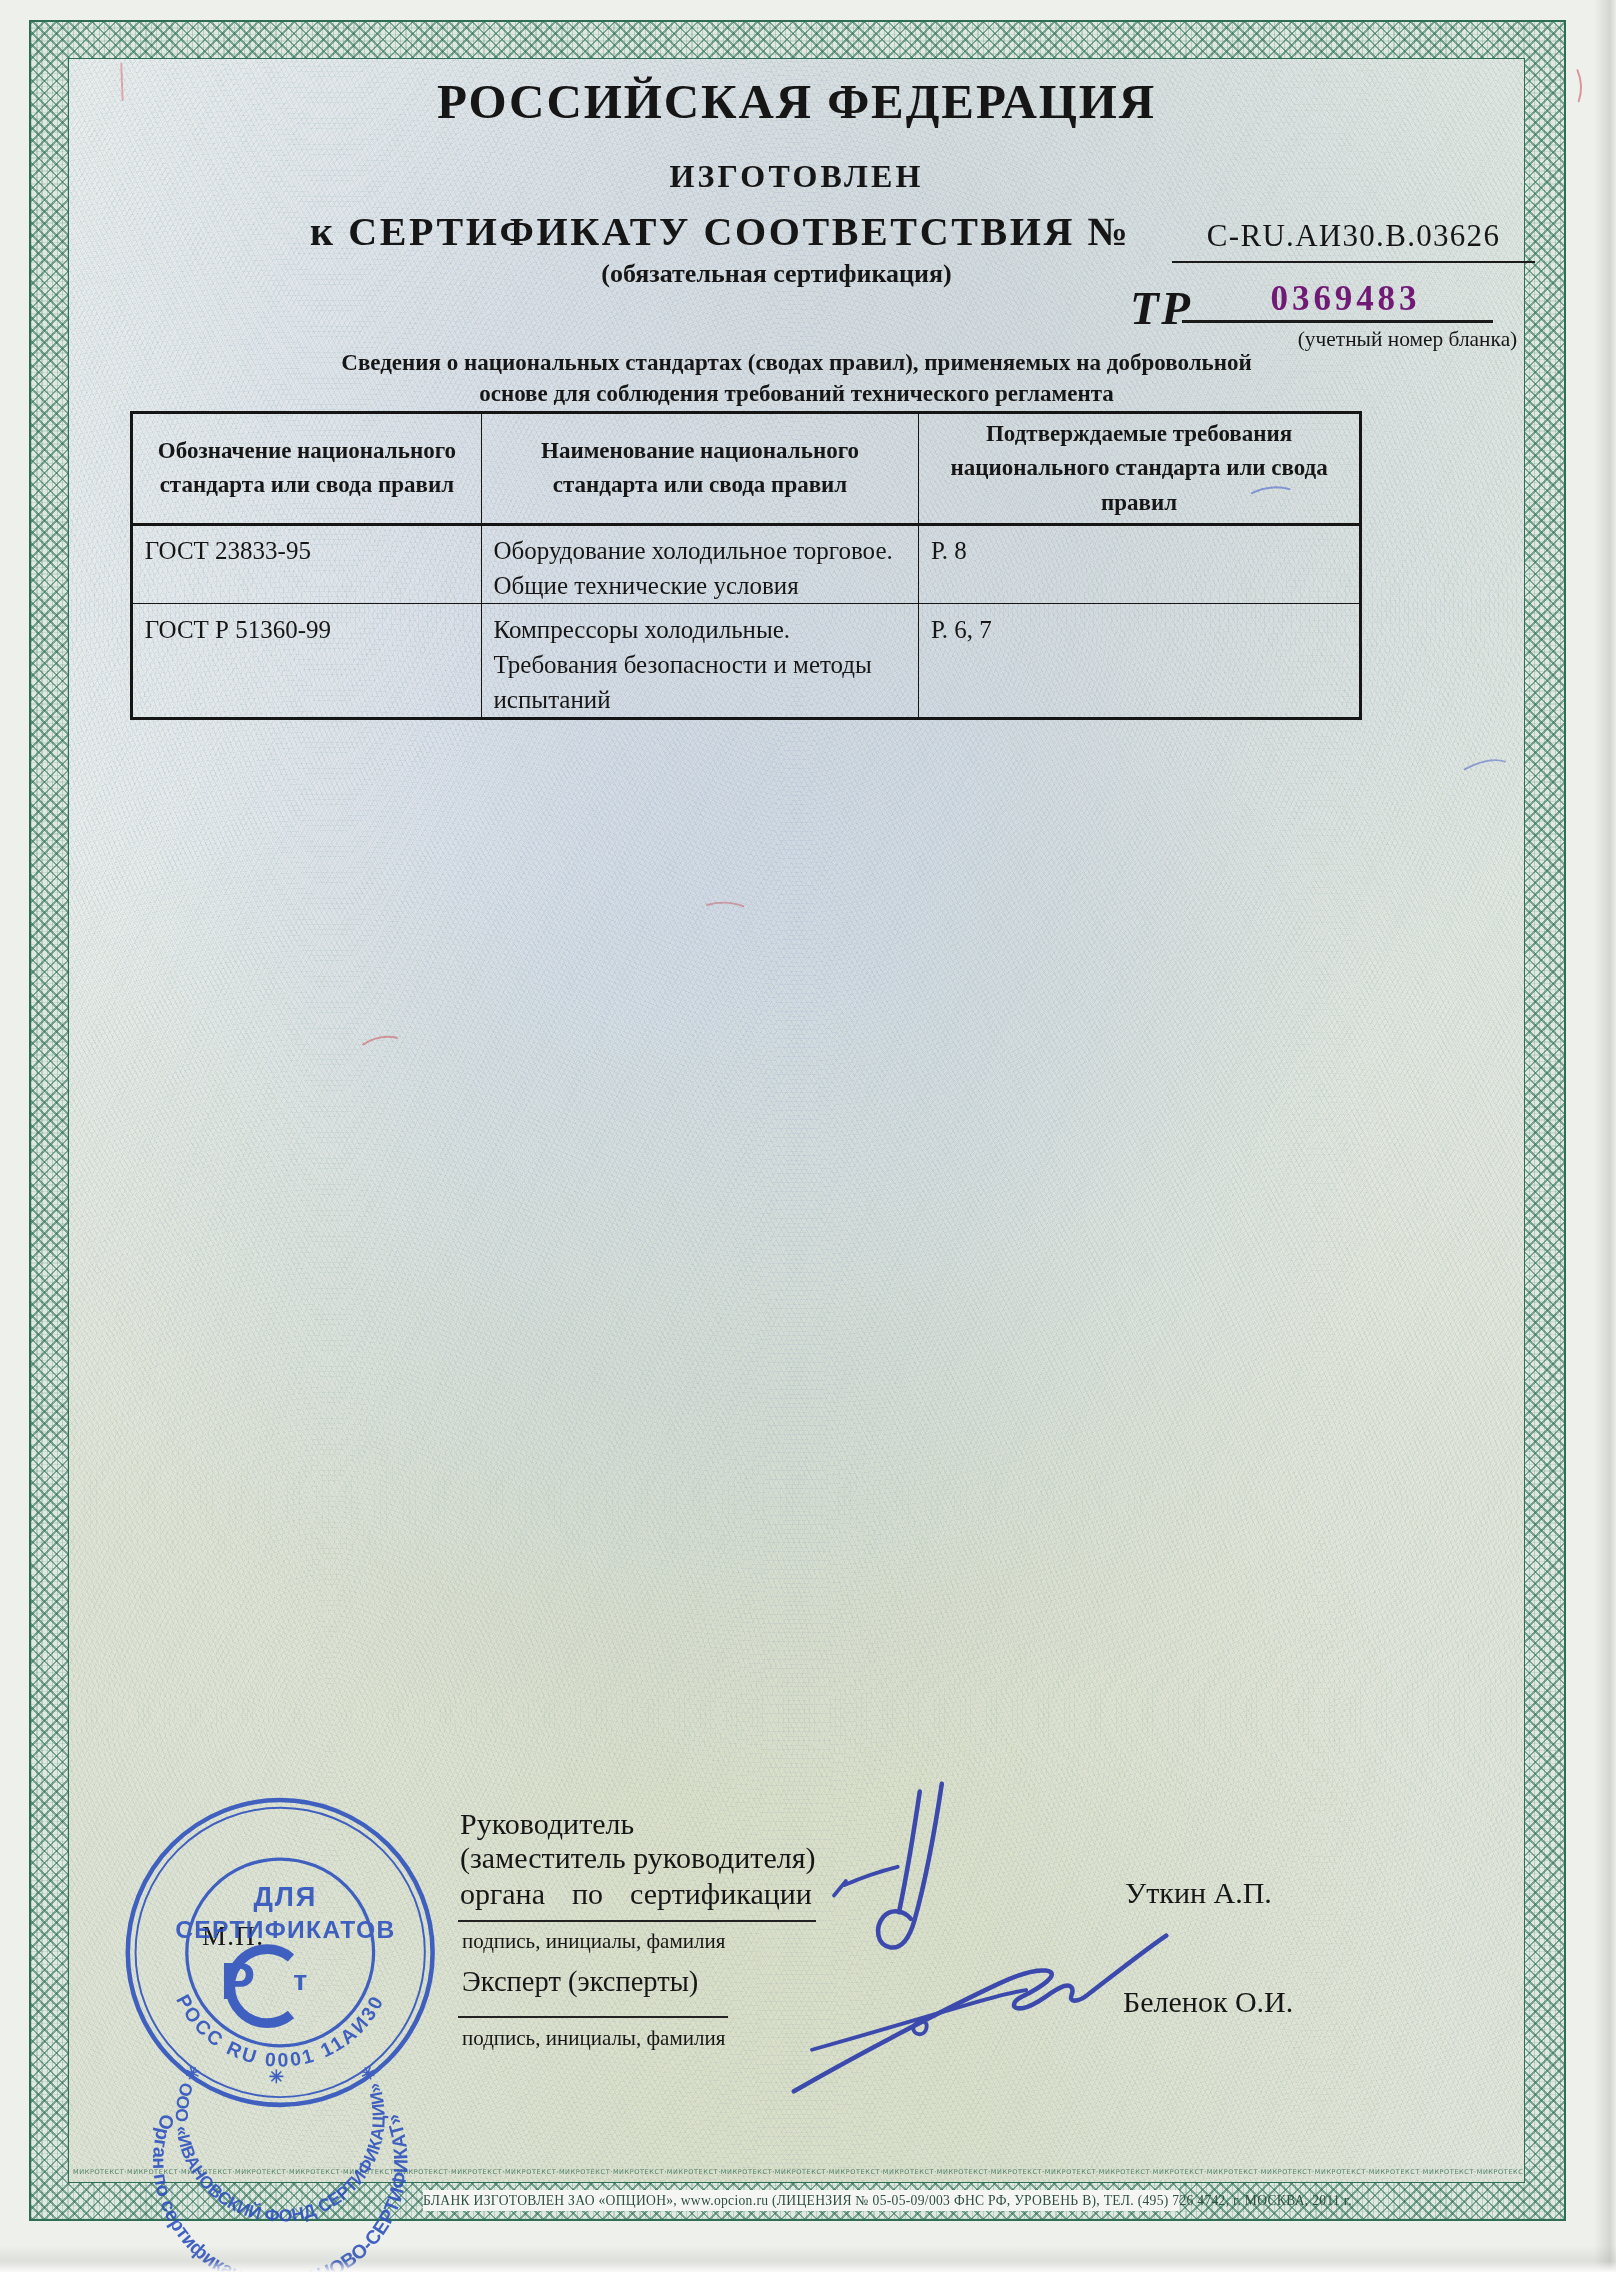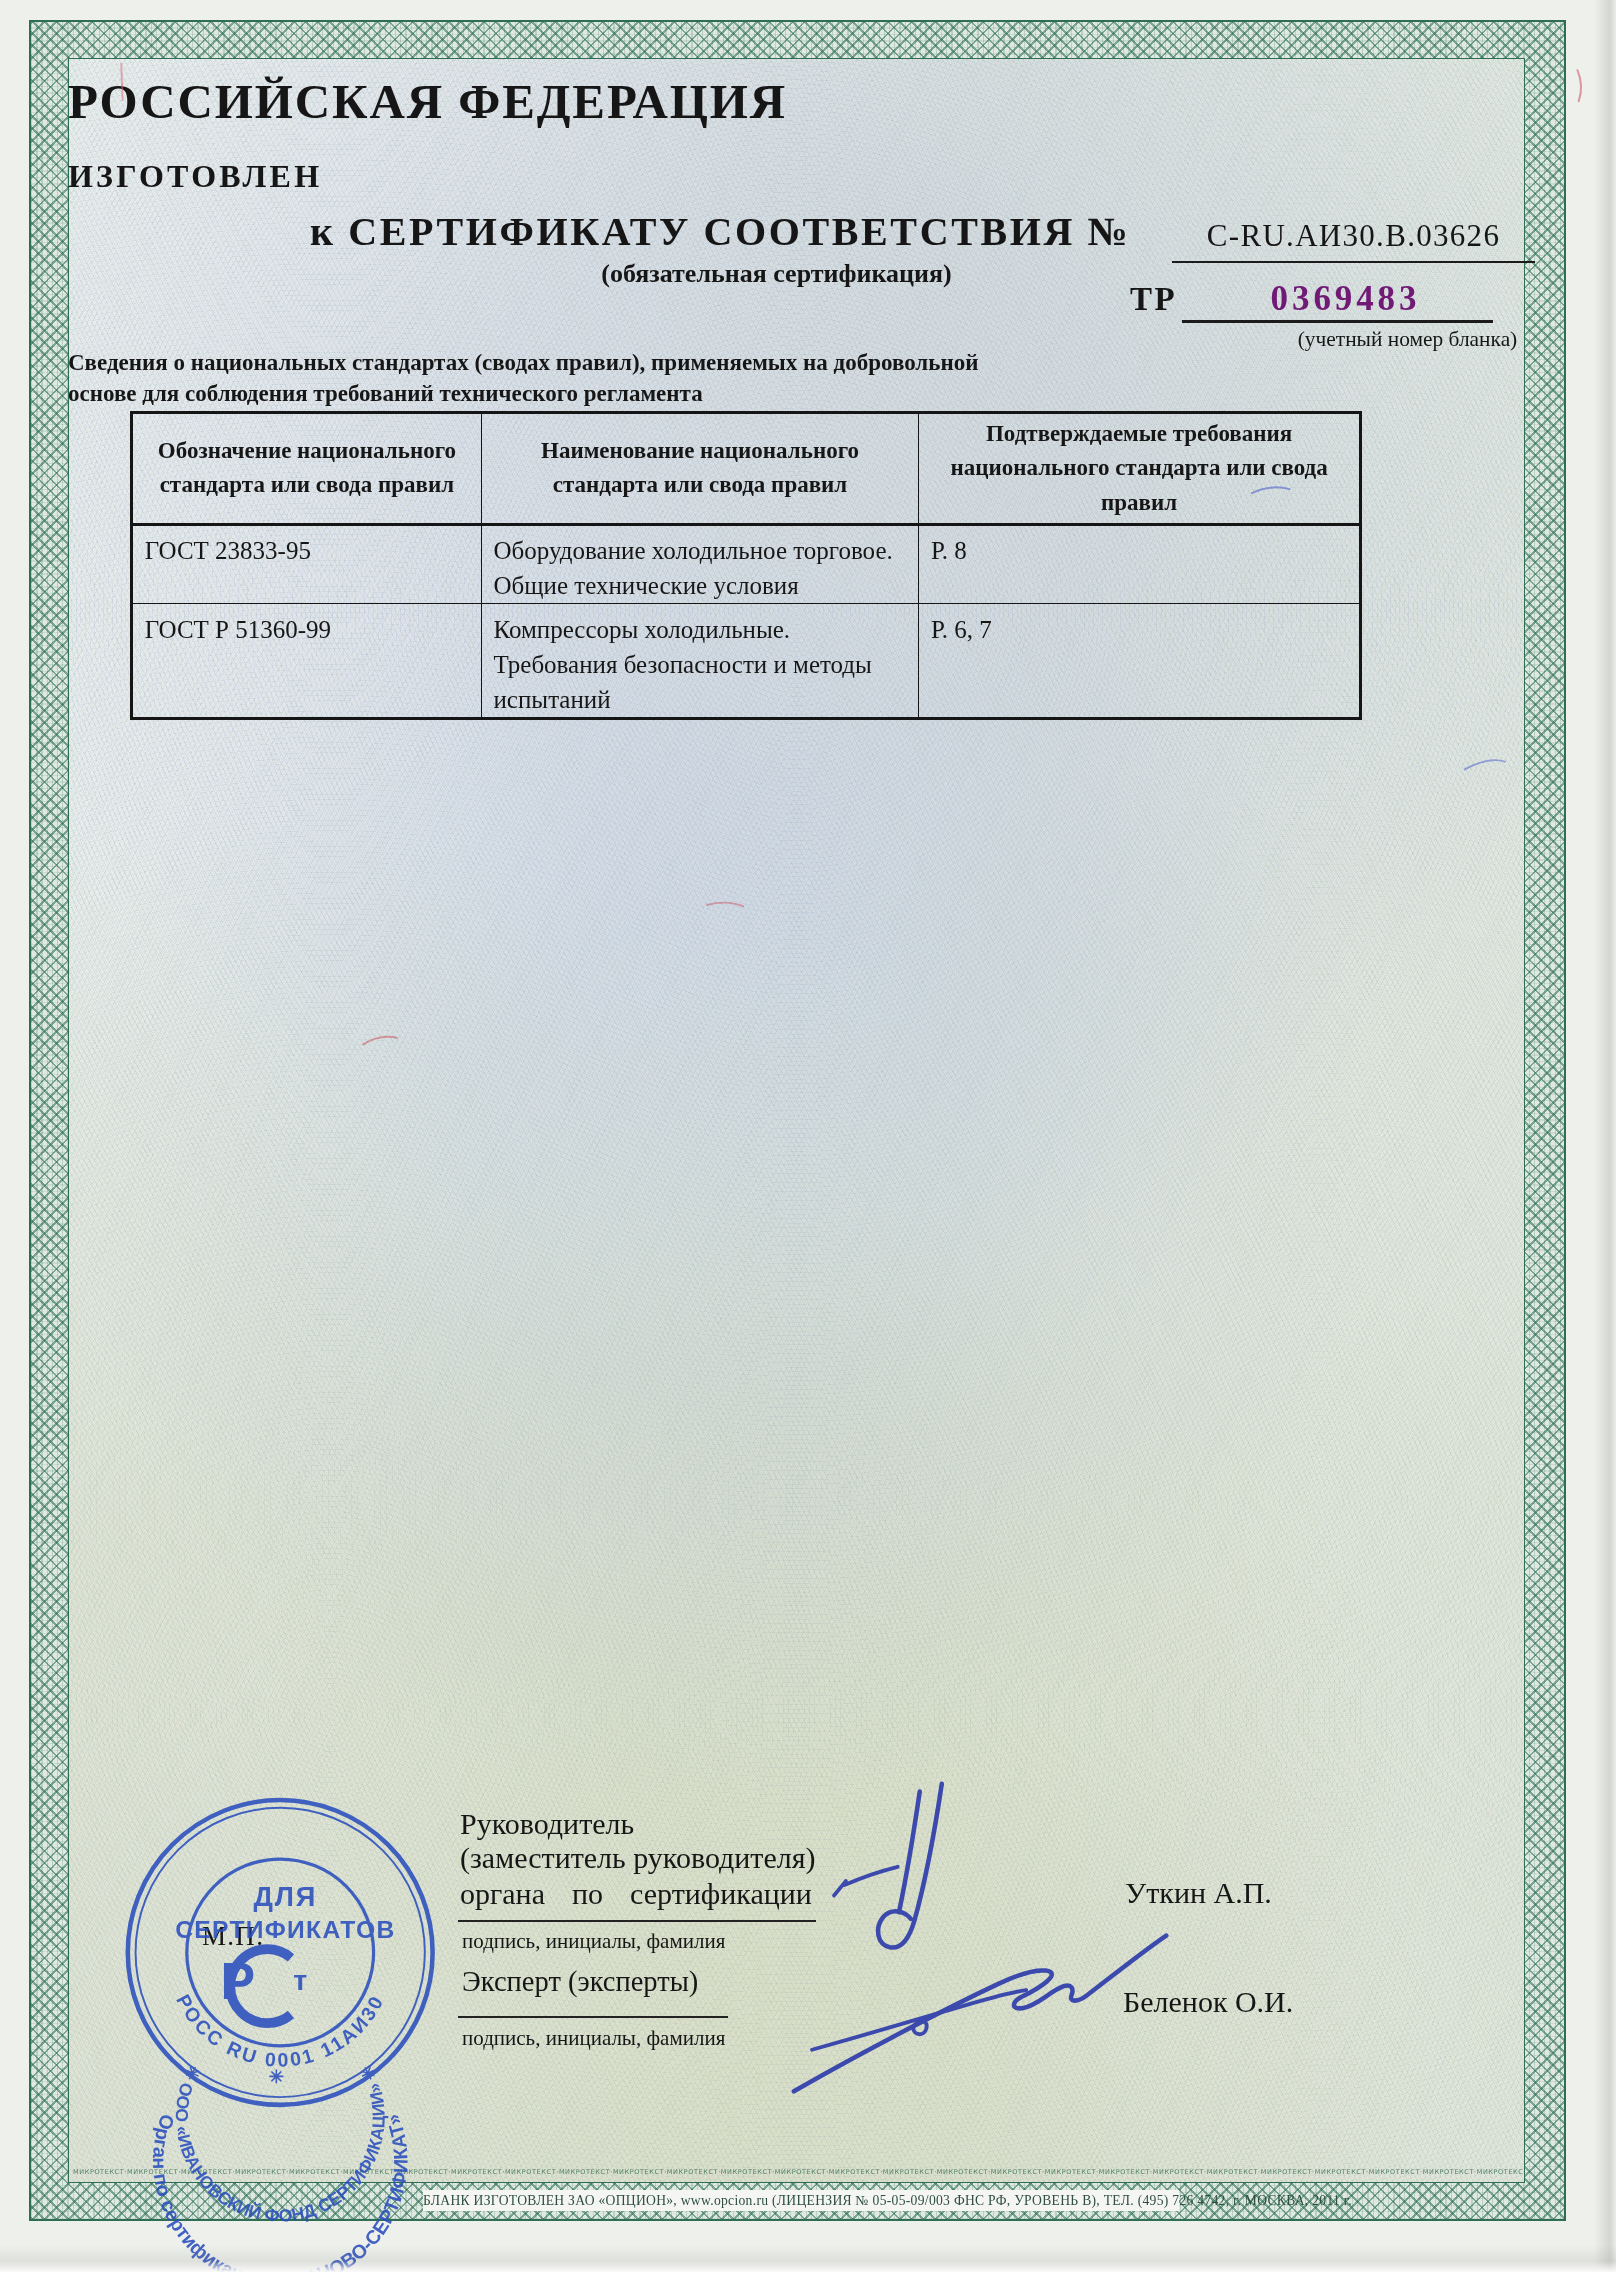--- a/index.html
+++ b/index.html
@@ -35,28 +35,28 @@
       radial-gradient(circle at 45% 52%, rgba(115,150,200,.11) 0 18%, transparent 48%),
       radial-gradient(circle at 10% 94%, rgba(172,180,92,.16) 0 22%, transparent 52%),
       radial-gradient(circle at 92% 86%, rgba(172,180,92,.13) 0 22%, transparent 52%),
       radial-gradient(circle at 88% 10%, rgba(150,175,120,.10) 0 18%, transparent 45%),
       repeating-radial-gradient(circle at 50% 26%, rgba(100,120,190,.09) 0 0.6px, transparent 0.6px 4.5px),
       repeating-radial-gradient(circle at 18% 78%, rgba(90,150,130,.09) 0 0.6px, transparent 0.6px 5.2px),
       repeating-radial-gradient(circle at 86% 68%, rgba(120,160,120,.08) 0 0.6px, transparent 0.6px 5.8px),
       repeating-linear-gradient(63deg, rgba(70,135,150,.09) 0 1px, transparent 1px 4.5px),
       repeating-linear-gradient(-63deg, rgba(150,165,90,.09) 0 1px, transparent 1px 4.5px);
   }
-  .centered{left:68px; width:1457px; }
+  .centered{left:68px; width:1457px; text-align:center;}
   .country{top:73px; font-weight:bold; font-size:49px; letter-spacing:1.9px;}
   .doc-type{top:158px; font-weight:bold; font-size:32px; letter-spacing:3.2px;}
   .cert-prefix{left:310px; top:208px; font-weight:bold; font-size:40px; letter-spacing:2.6px; white-space:nowrap;}
   .cert-number{left:1172px; top:218px; width:363px; text-align:center; font-size:31px; letter-spacing:1.3px;
     border-bottom:2.6px solid #1b1b1b; padding-bottom:6.5px; white-space:nowrap;}
   .mandatory{left:39px; top:259px; width:1459px; text-align:center; font-weight:bold; font-size:26px;padding-left:8px;}
-  .blank-series{left:1130px; top:281px; font-weight:bold; font-size:33px; letter-spacing:2.6px;}
+  .blank-series{left:1130px; top:281px; font-weight:bold; font-size:47px; letter-spacing:2.6px;font-style:italic;}
   .blank-number{left:1203px; top:279px; width:285px; text-align:center; font-weight:bold; font-size:35px;
     letter-spacing:3.9px; color:#701a75;}
   .blank-line{left:1182px; top:320px; width:311px; height:2.6px; background:#1b1b1b;}
   .blank-caption{left:1265px; top:327px; width:285px; text-align:center; font-size:21.4px;}
   .intro1{top:350px; font-weight:bold; font-size:23px;}
   .intro2{top:381px; font-weight:bold; font-size:23px;}
   
   .tbl{left:130px; top:411px; width:1232px; border:3.9px solid #151515; border-collapse:collapse; background:none;}
   .tbl td{border:1.9px solid #151515; vertical-align:top; padding:0;}
   .tbl .hdr td{border-bottom:3.2px solid #151515; height:87px; vertical-align:middle;

